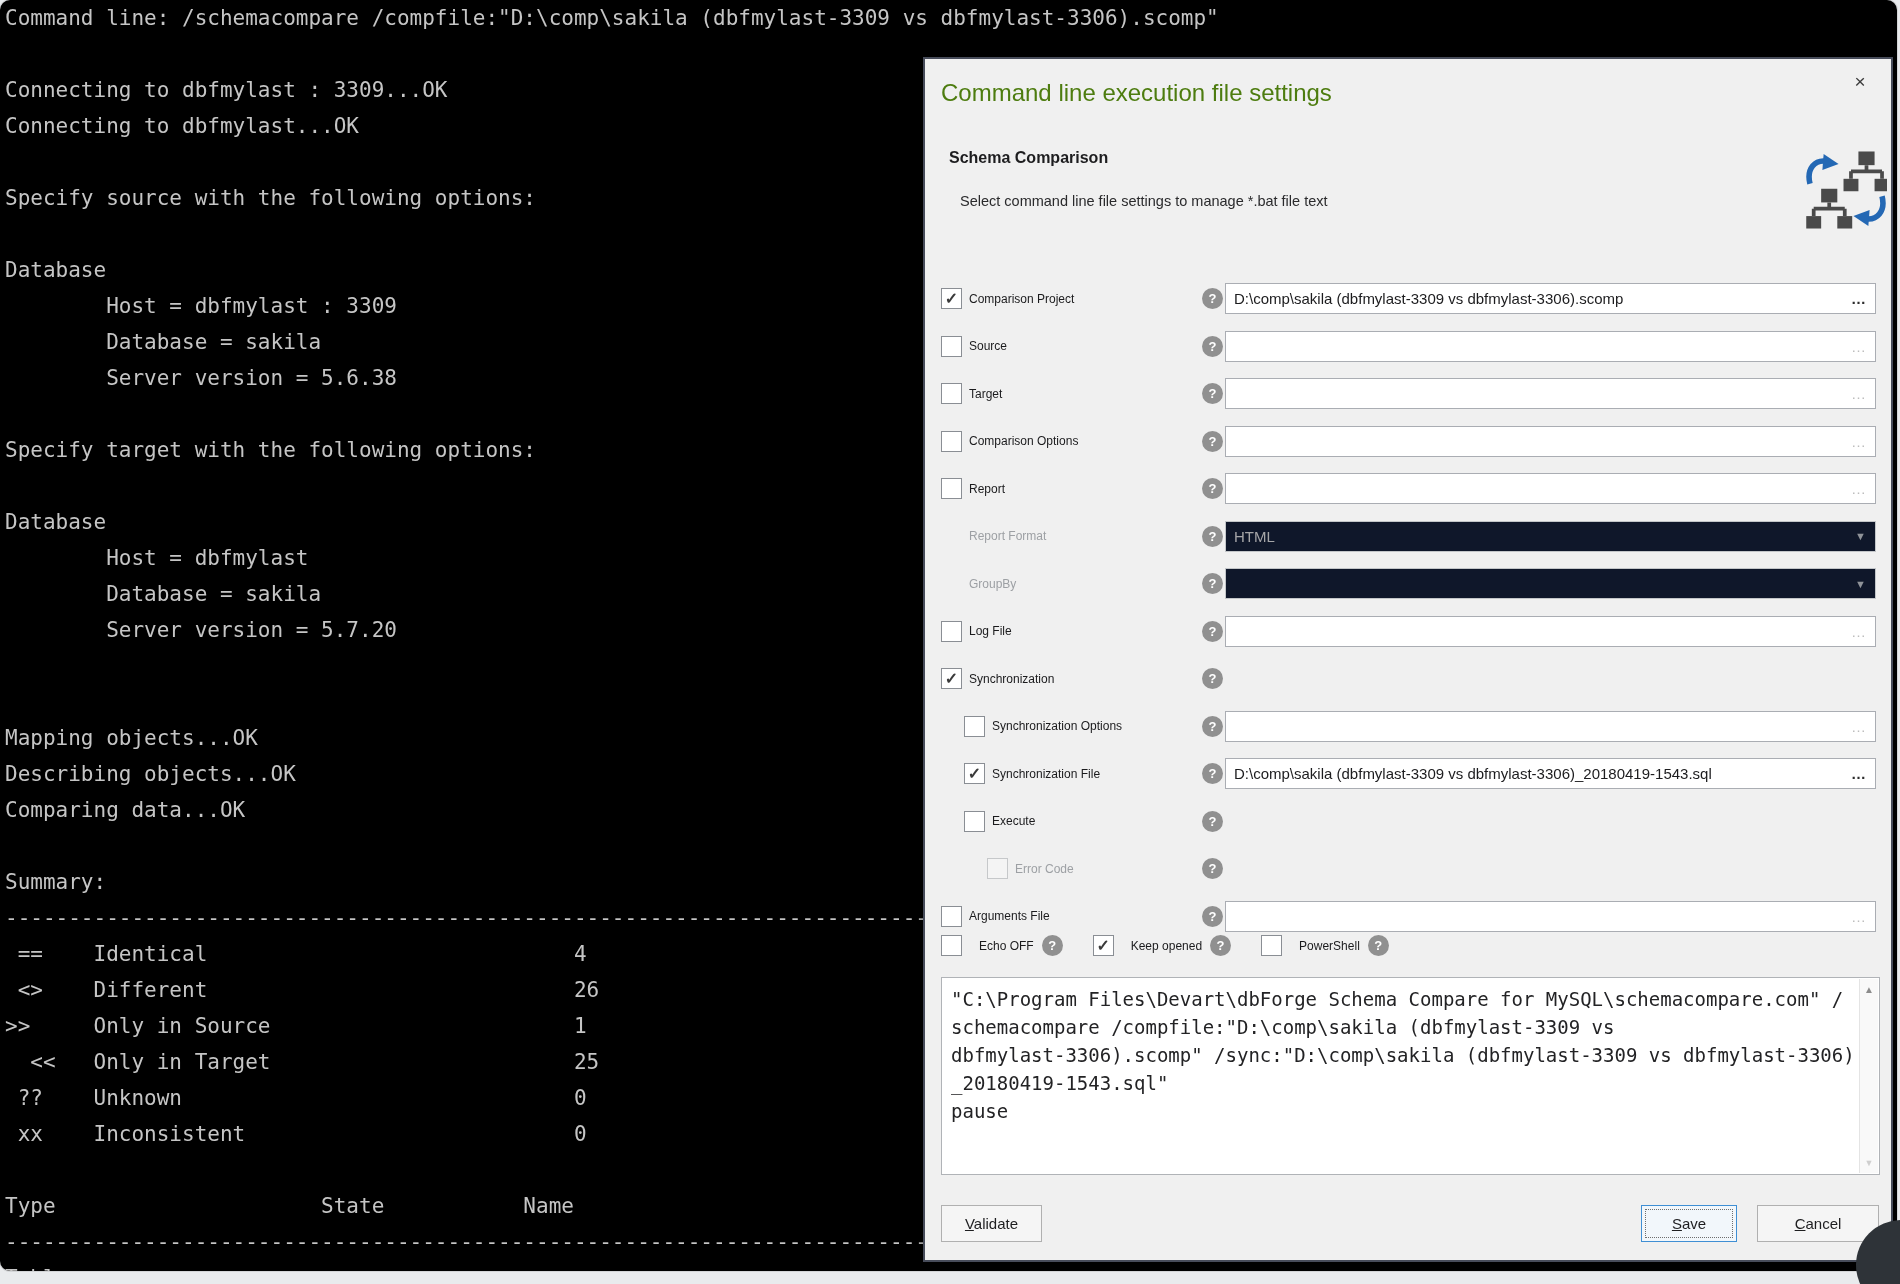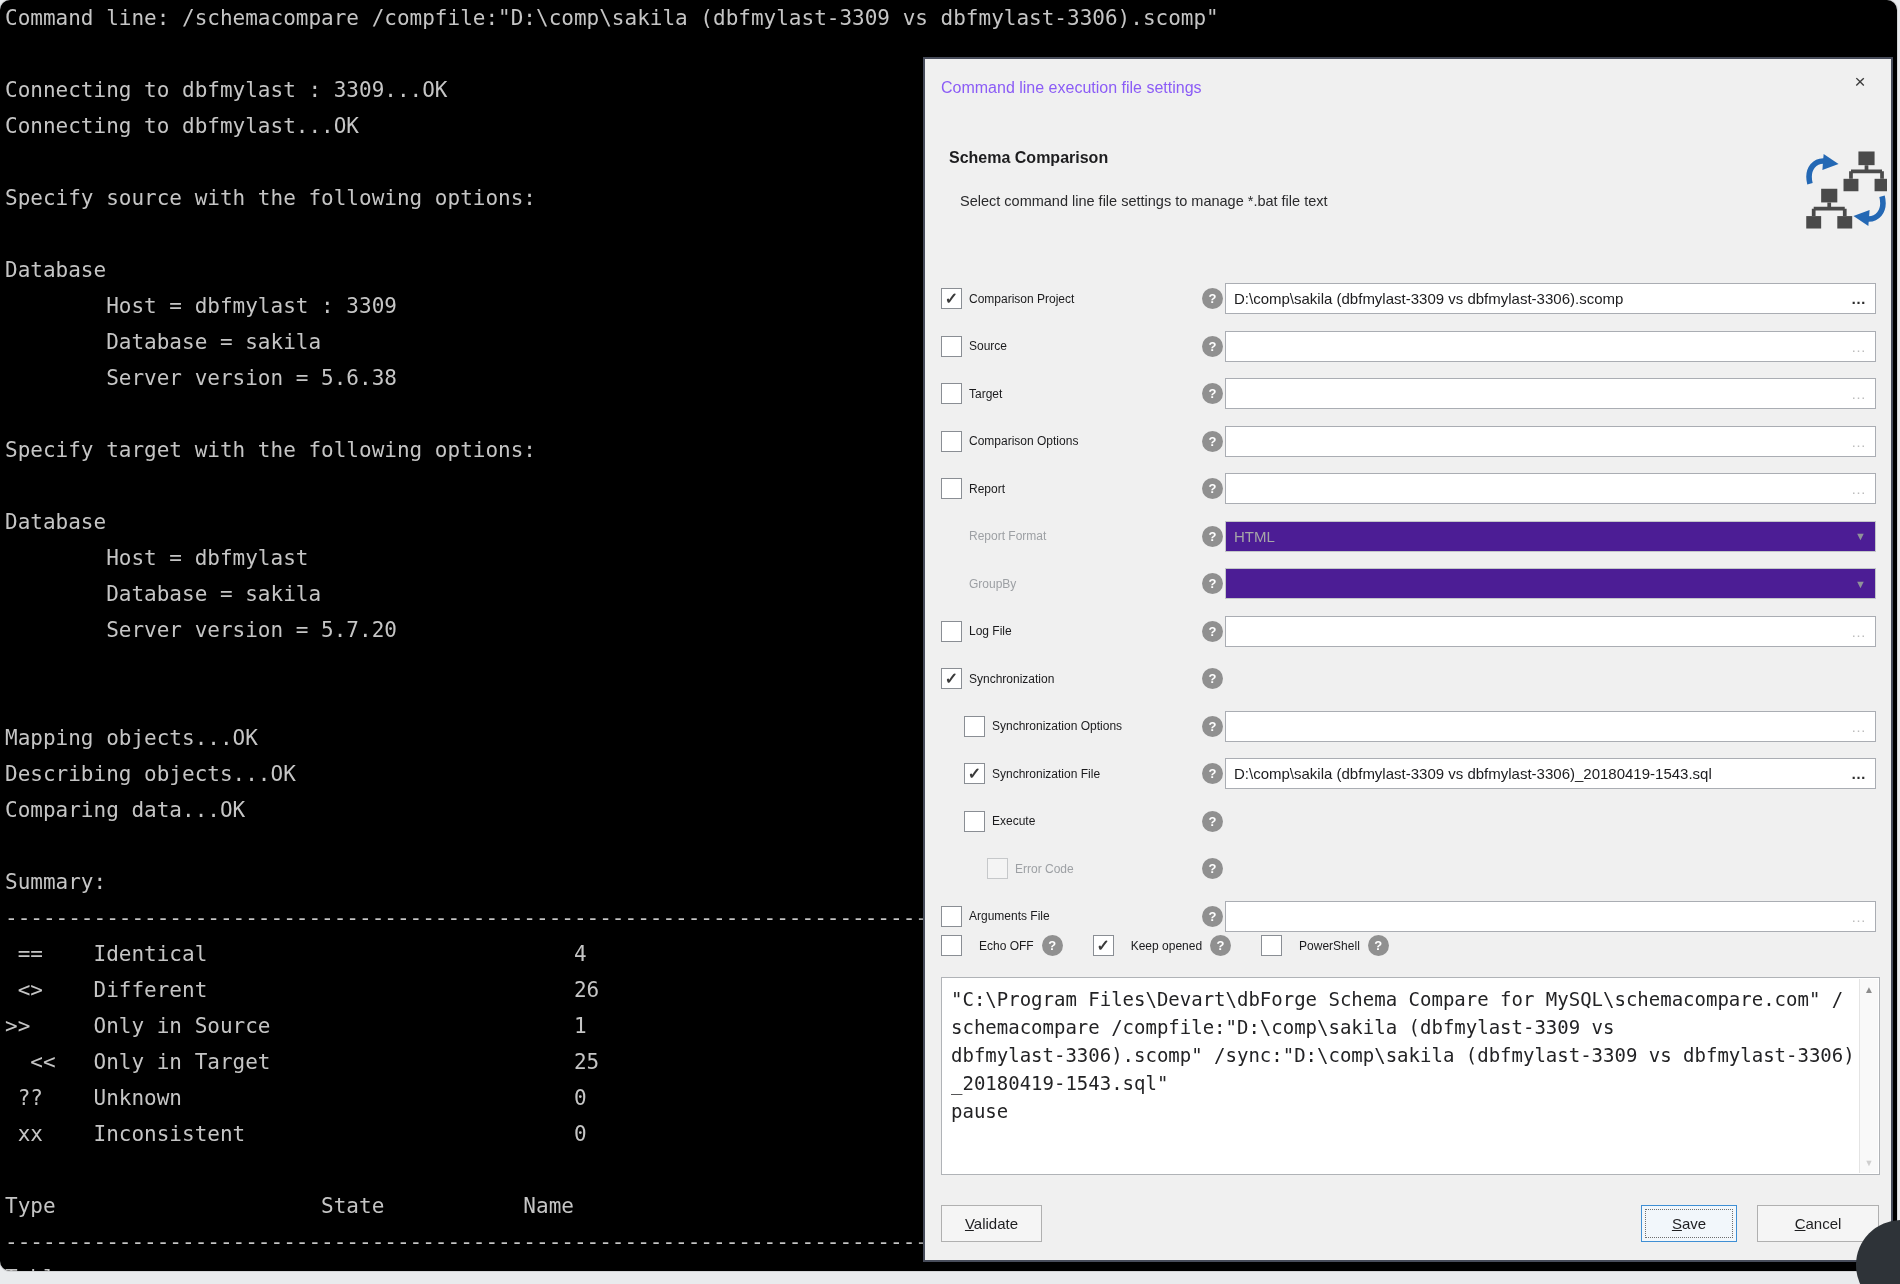--- a/index.html
+++ b/index.html
@@ -8,21 +8,21 @@
 
   
   .screen { position:absolute; left:0; top:0; width:1897px; height:1271px; background:#000;
             border-radius:10px; overflow:hidden; box-shadow:0 0 0 1px #d3d5d7; }
   .term { position:absolute; left:5px; top:0; color:#c5c5c5;
           font-family:"DejaVu Sans Mono",monospace; font-size:21px; line-height:36px; white-space:pre; }
 
   
   .dlg { position:absolute; left:923px; top:57px; width:970px; height:1205px; background:#f0f0f0;
          border:2px solid #474c5a; box-shadow:2px 4px 14px rgba(0,0,0,.55); }
-  .dlg-title { position:absolute; left:16px; top:20px; font-size:16px; color:#8b5cf6; }
+  .dlg-title { position:absolute; left:16px; top:20px; font-size:24px; color:#4d7c0f; }
   .close { position:absolute; left:922px; top:10px; width:26px; height:26px; text-align:center;
            font-size:19px; color:#3c3c3c; line-height:26px; cursor:default; }
   .sec-head { position:absolute; left:24px; top:90px; font-size:16px; font-weight:bold; color:#1d1d1f; }
   .sec-sub  { position:absolute; left:35px; top:134px; font-size:14.5px; color:#2a2a2c; }
   .sec-icon { position:absolute; left:880px; top:92px; }
 
   .rows { position:absolute; left:0; top:216px; width:100%; }
   .srow { position:relative; height:47.5px; display:flex; align-items:center; padding-left:16px; }
   .cb { width:21px; height:21px; background:#fff; border:1px solid #8a8e94; flex:none;
         display:flex; align-items:center; justify-content:center; }
@@ -34,21 +34,21 @@
   .lbl.dis { color:#9da0a4; }
   .help { position:absolute; left:277px; width:21px; height:21px; border-radius:50%; background:#909090;
           color:#fff; font-size:13px; font-weight:bold; text-align:center; line-height:21px; }
   .help.inline { position:static; margin-left:8px; flex:none; }
   .fieldwrap { position:absolute; left:300px; right:15px; height:31px; }
   .field { position:absolute; inset:0; display:flex; align-items:center; }
   .field-text { background:#fff; border:1px solid #aaadb3; }
   .field-text .val { flex:1; padding:0 16px 0 8px; font-size:15px; color:#1c1c1e; white-space:nowrap; overflow:hidden; }
   .field-text .dots { position:absolute; right:8px; color:#2d2d2d; font-weight:bold; font-size:15px; letter-spacing:1px; }
   .field-text.empty .dots { color:#bdbdbd; font-weight:normal; }
-  .field-combo { background:#4c1d95; border:1px solid #c3c6c9; }
+  .field-combo { background:#0f172a; border:1px solid #c3c6c9; }
   .field-combo .val { flex:1; padding:0 26px 0 8px; font-size:15px; color:#a6a6a8; }
   .field-combo .arrow { position:absolute; right:9px; font-size:11px; color:#8f9399; }
 
   .optrow { position:absolute; left:16px; top:876px; display:flex; gap:30px; align-items:center; }
   .opt { display:flex; align-items:center; }
   .opt .lbl { margin-left:17px; }
 
   .batbox { position:absolute; left:16px; top:918px; width:939px; height:198px; background:#fff; border:1px solid #b0b3b7; }
   .bat { position:absolute; left:0; top:0; width:calc(100% - 20px); height:100%; border:0; resize:none;
          outline:none; background:transparent; padding:7px 6px 6px 9px; white-space:pre; overflow:hidden;

